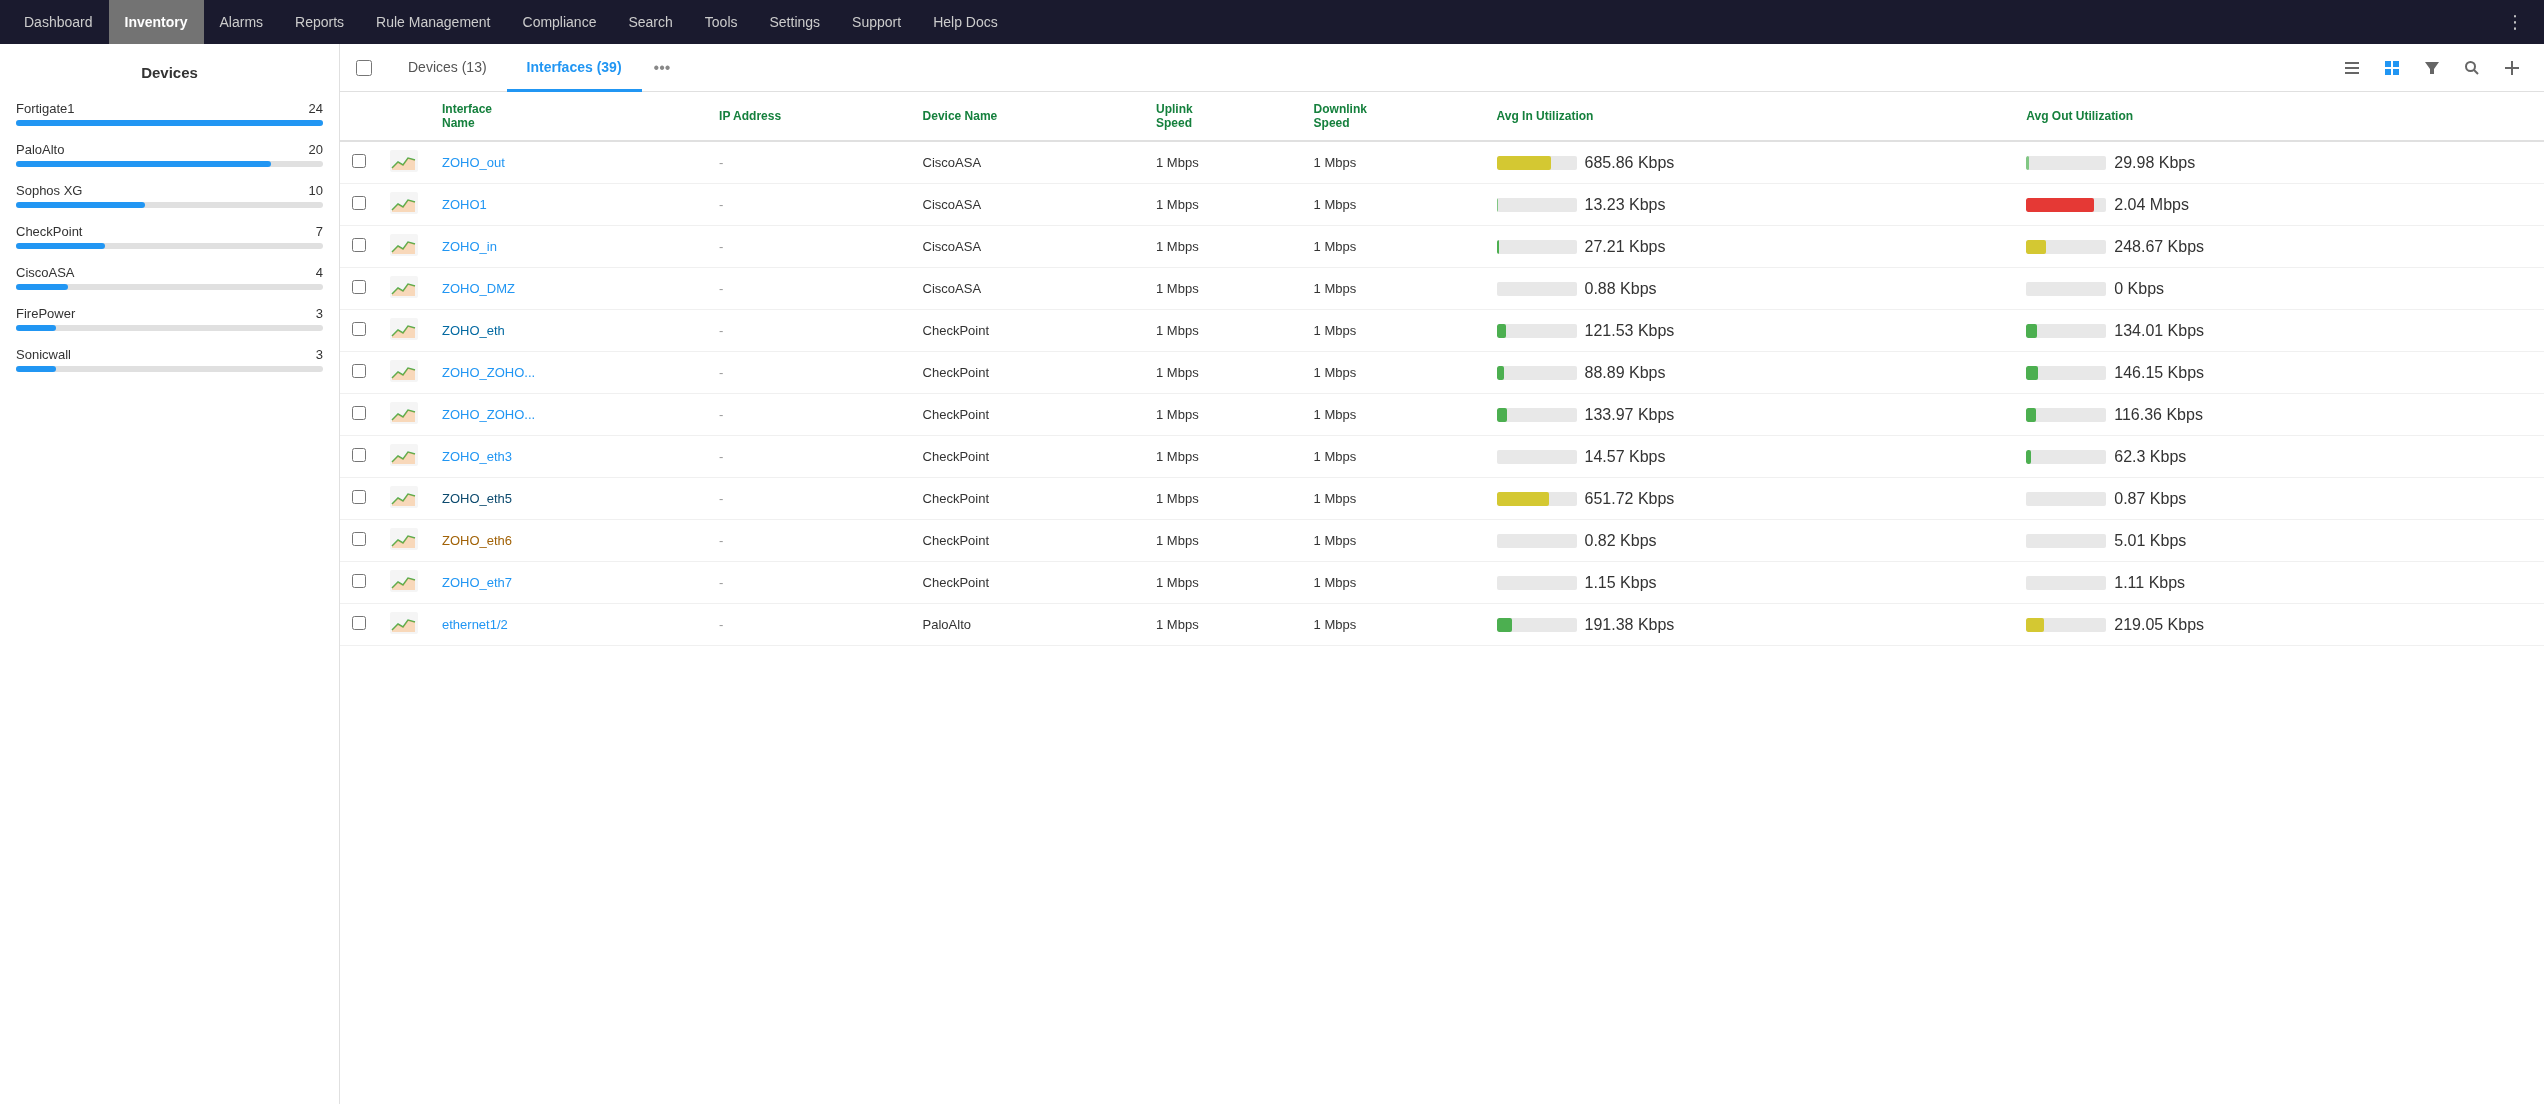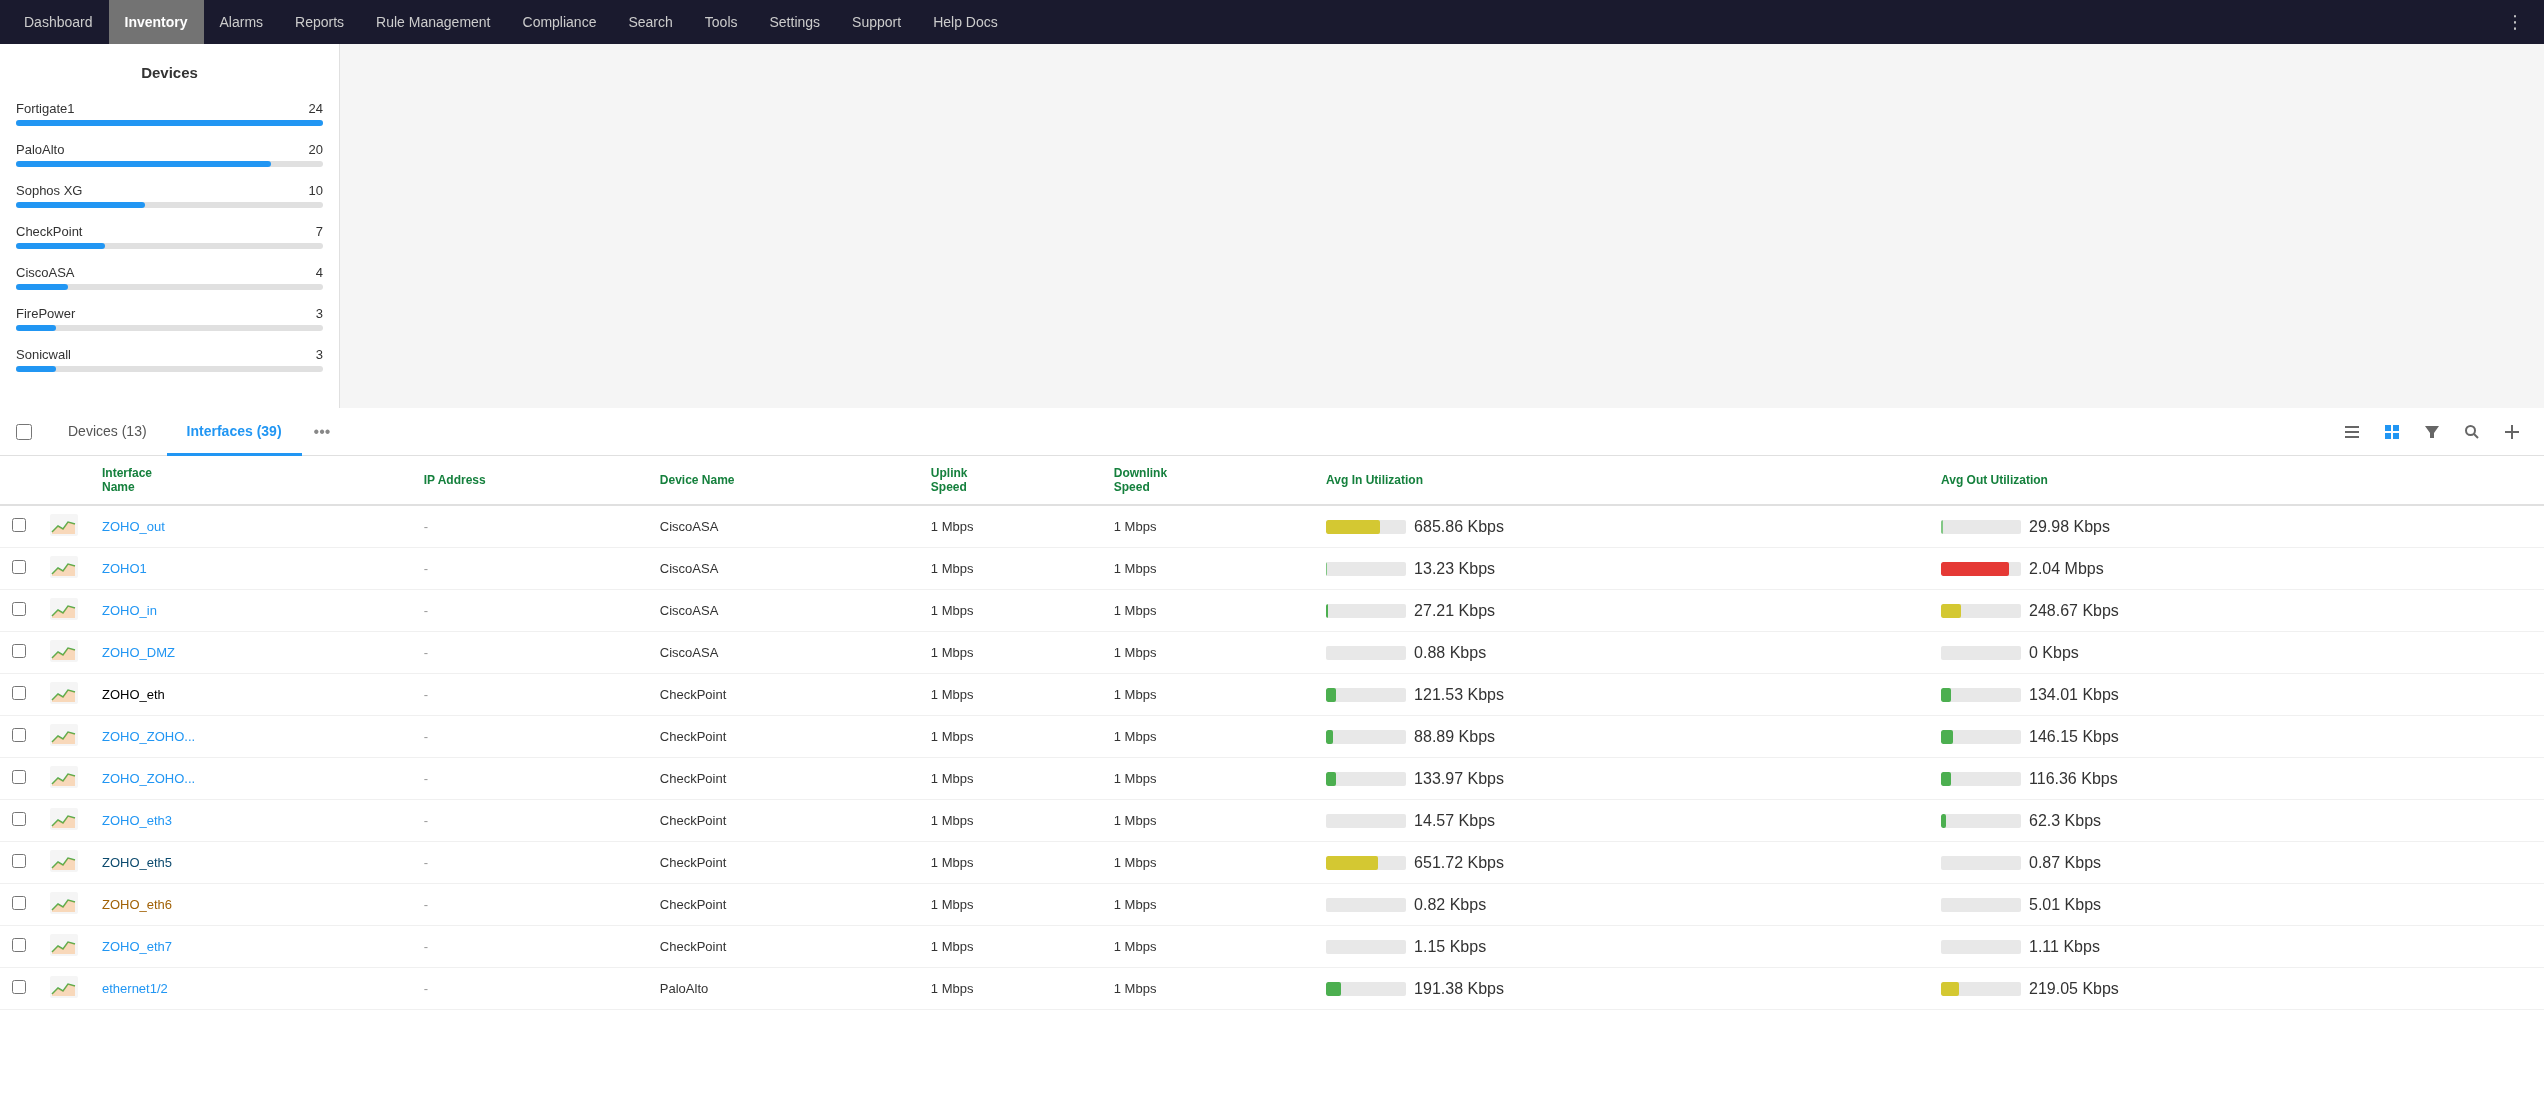--- a/index.html
+++ b/index.html
@@ -33,21 +33,20 @@
       color: #ccc;
       padding: 0 12px;
       cursor: pointer;
       font-size: 18px;
     }
 
     
     .main-layout {
       display: flex;
       height: calc(100vh - 44px);
-      flex-direction: column;
     }
 
     
     .sidebar {
       width: 340px;
       background: #fff;
       border-right: 1px solid #e0e0e0;
       padding: 20px 16px;
       flex-shrink: 0;
     }
@@ -509,21 +508,21 @@
       <td class="td-icon">
         <input type="checkbox" style="width: 14px; height: 14px;">
       </td>
       <td class="td-icon">
         <svg class="chart-icon" viewBox="0 0 28 22" xmlns="http://www.w3.org/2000/svg">
           <rect x="0" y="0" width="28" height="22" fill="#f5f5f5" rx="2"></rect>
           <polyline points="2,18 8,12 13,15 18,8 25,10" fill="none" stroke="#4caf50" stroke-width="1.5"></polyline>
           <polygon points="2,18 8,12 13,15 18,8 25,10 25,20 2,20" fill="rgba(255,150,50,0.3)"></polygon>
         </svg>
       </td>
-      <td style="color:#000000;cursor:pointer;">ZOHO_eth</td>
+      <td style="color:#0369a1;cursor:pointer;">ZOHO_eth</td>
       <td class="dash-cell">-</td>
       <td>CheckPoint</td>
       <td>1 Mbps</td>
       <td>1 Mbps</td>
       <td>
         <div class="util-cell">
           <div class="util-bar-bg">
             <div class="util-bar" style="width:12%;background:#4caf50;"></div>
           </div>
           <span class="util-value">121.53 Kbps</span>

